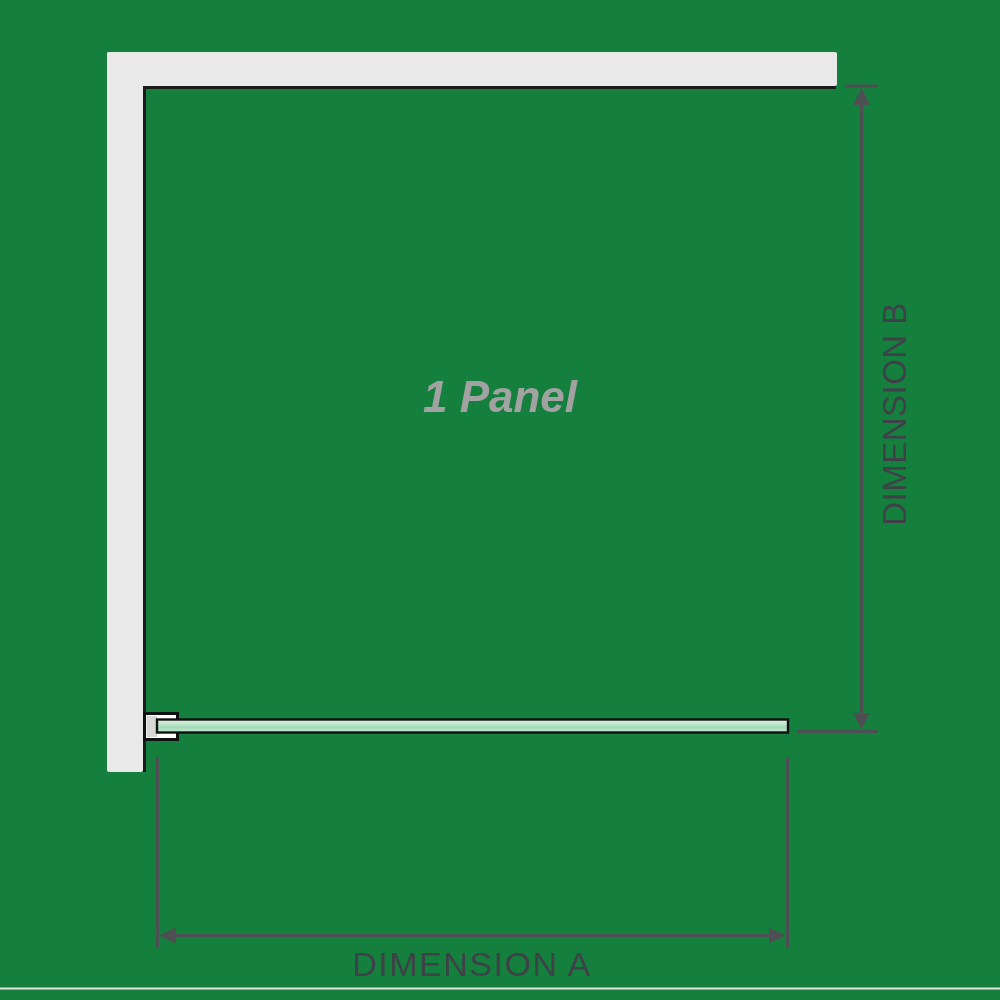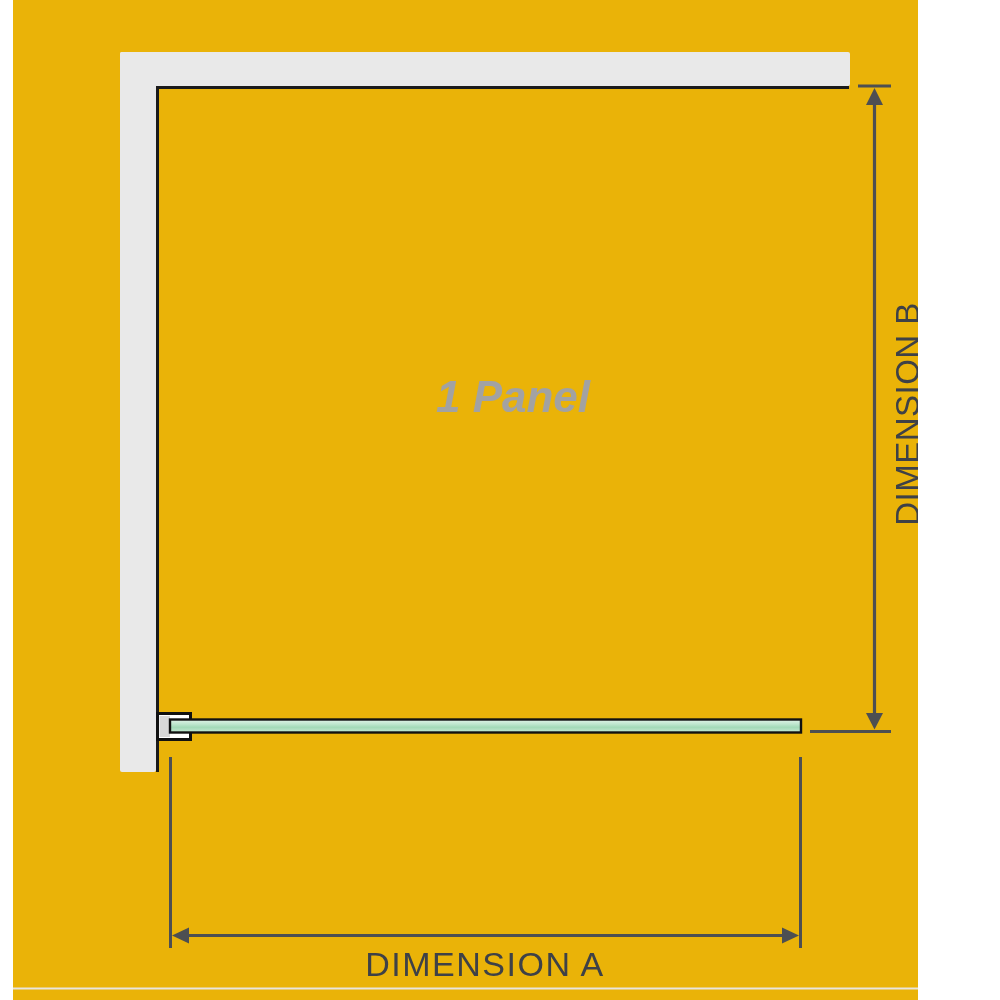--- a/index.html
+++ b/index.html
@@ -3,25 +3,24 @@
 <meta charset="utf-8">
 <style>
   html, body {
     margin: 0;
     padding: 0;
     background: #ffffff;
     font-family: "Liberation Sans", sans-serif;
   }
   .stage {
     position: relative;
-    width: 905px;
+    width: 1000px;
     height: 1000px;
-    background: #eab308;
+    background: #15803d;
     overflow: hidden;
-    margin-left: 13px;
   }
   svg { display: block; }
   text {
     font-family: "Liberation Sans", sans-serif;
   }
   .dim-label {
     font-size: 34px;
     letter-spacing: 1.5px;
     font-weight: 400;
   }

